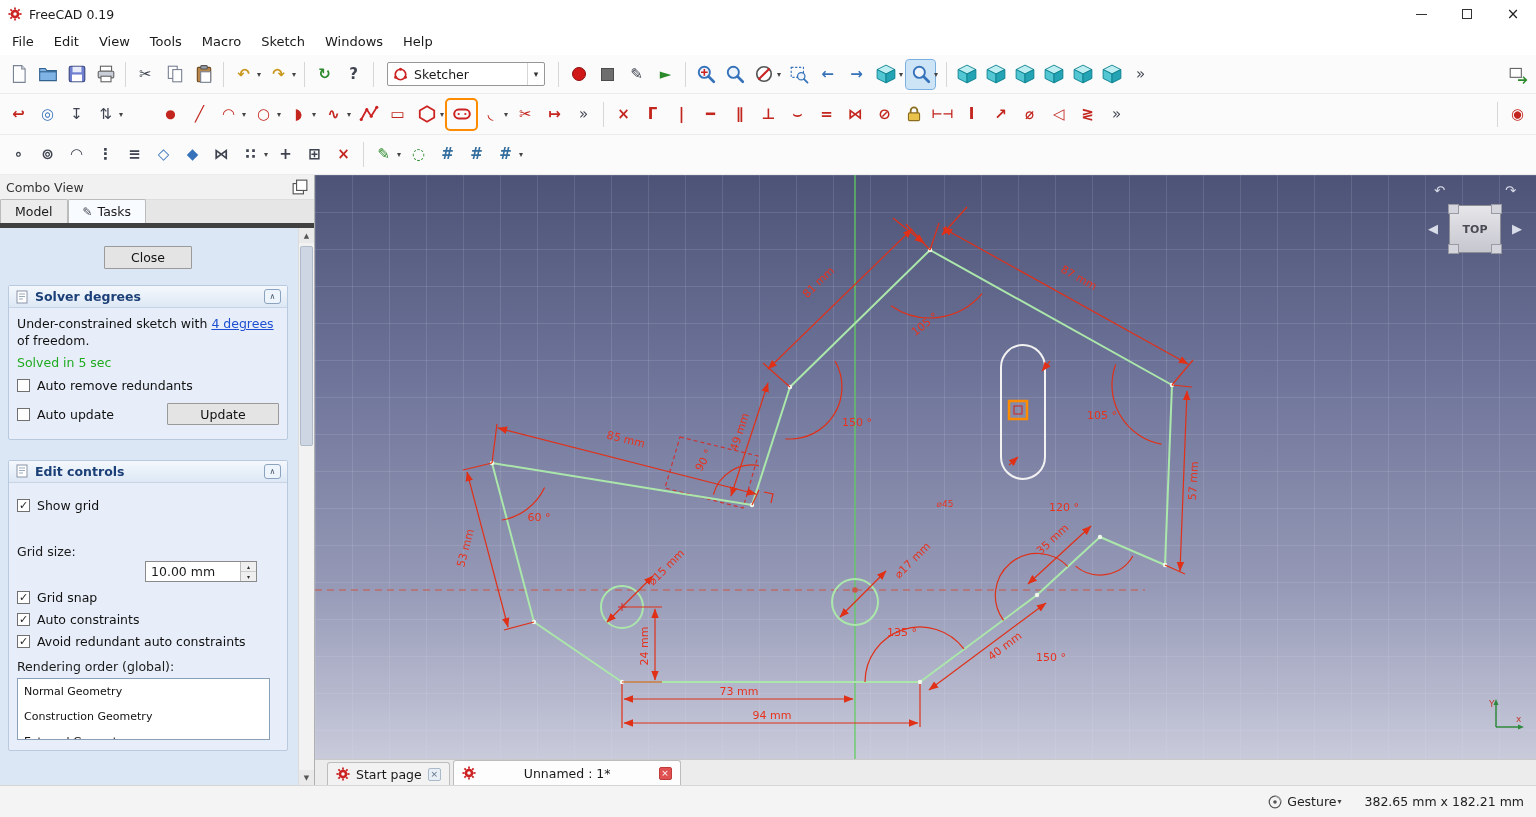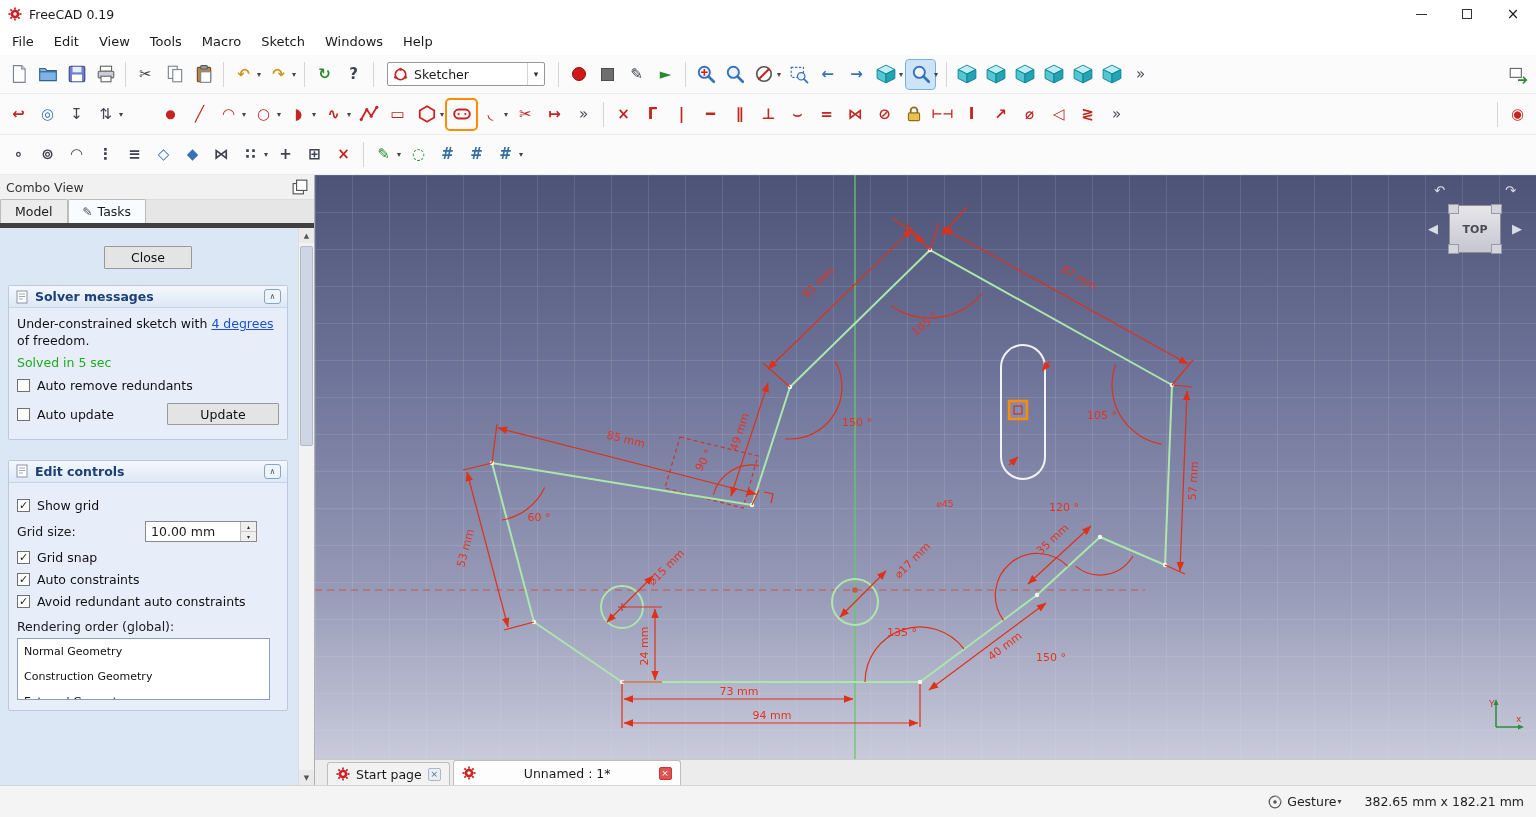--- a/index.html
+++ b/index.html
@@ -64,21 +64,21 @@
   .taskbox-content { padding:8px 8px 10px; }
   .solver-msg { font-size:12.5px; color:#111; line-height:1.35; }
   a.dof { color:#1e4fd0; text-decoration:underline; }
   .solved { color:#1faa1f; font-size:12.5px; margin:5px 0 8px; }
   .cbrow { display:flex; align-items:center; gap:7px; font-size:12.5px; margin:7px 0; color:#111; }
   .cb { width:13px; height:13px; border:1px solid #707070; background:#fff; display:inline-flex; align-items:center; justify-content:center; font-size:11px; color:#222; flex:none; }
   .updrow { display:flex; align-items:center; justify-content:space-between; }
   .update-btn { width:112px; height:22px; padding:0; }
   .ec-row { display:flex; align-items:center; margin:8px 0; font-size:12.5px; }
   .ec-label { width:128px; }
-  .spin { width:112px; height:21px; background:#fff; border:1px solid #8a8a8a; display:flex; align-items:stretch; }
+  .spin { width:112px; height:21px; background:#fff; border:1px solid #8a8a8a; display:flex; align-items:stretch;margin-top:40px; }
   .spin-val { flex:1; padding:2px 0 0 5px; font-size:12.5px; }
   .spin-btns { width:16px; display:flex; flex-direction:column; border-left:1px solid #bbb; }
   .sb { flex:1; display:flex; align-items:center; justify-content:center; font-size:6px; color:#333; background:#efefef; }
   .sb:first-child { border-bottom:1px solid #ccc; }
   .render-label { font-size:12.5px; margin:10px 0 4px; }
   .listbox { background:#fff; border:1px solid #8aa0b8; height:62px; overflow:hidden; width:253px; }
   .listitem { font-size:11px; padding:6px 6px; color:#111; }
   .vscroll { position:absolute; top:53px; bottom:0; right:0; width:16px; background:#f2f2f2; border-left:1px solid #dcdcdc; }
   .vs-arrow { position:absolute; left:0; width:15px; height:15px; display:flex; align-items:center; justify-content:center; font-size:7px; color:#555; background:#eaeaea; }
   .vs-up { top:0; } .vs-down { bottom:0; }
@@ -616,21 +616,21 @@
         </div>
       </div>
       <div class="panel-body">
         <button class="btn close-task">Close</button>
 
         <div class="taskbox">
           <div class="taskbox-header">
             <svg width="14" height="14">
                 <use href="#s-doc"></use>
               </svg>
-            <span class="tb-title">Solver messages</span>
+            <span class="tb-title">Solver degrees</span>
             <span class="collapse">∧</span>
           </div>
           <div class="taskbox-content">
             <div class="solver-msg">
               <span>Under-constrained sketch with</span>
               <a class="dof">4 degrees</a>
               <span style="display:block">of freedom.</span>
             </div>
             <div class="solved">Solved in 5 sec</div>
             <label class="cbrow">

